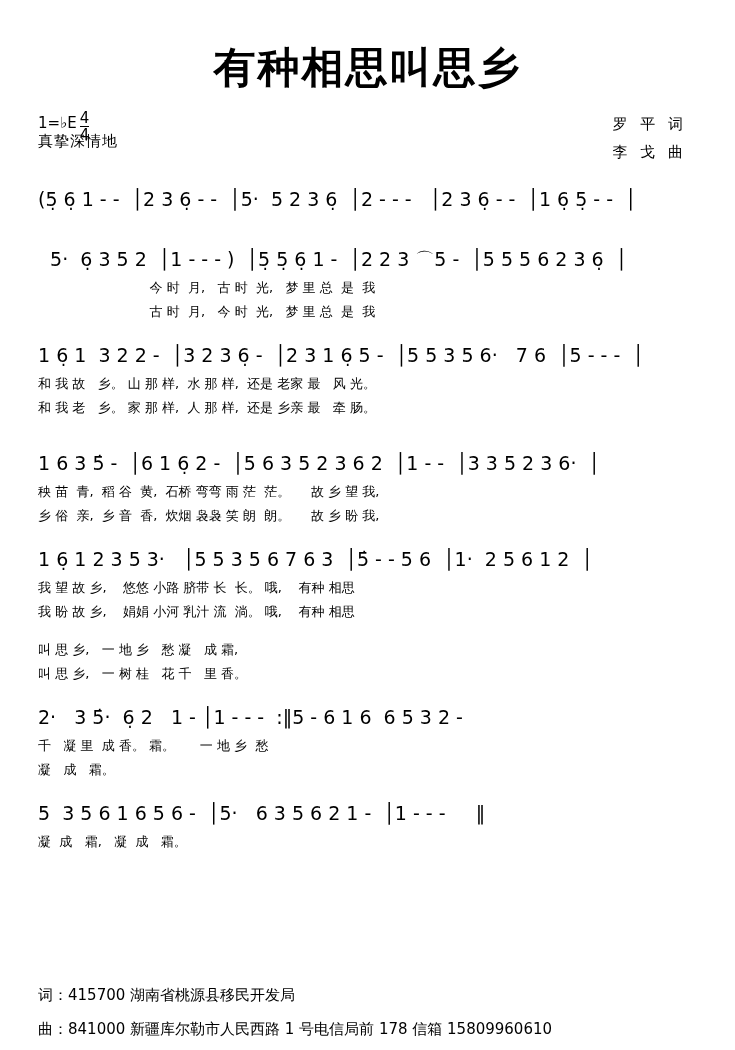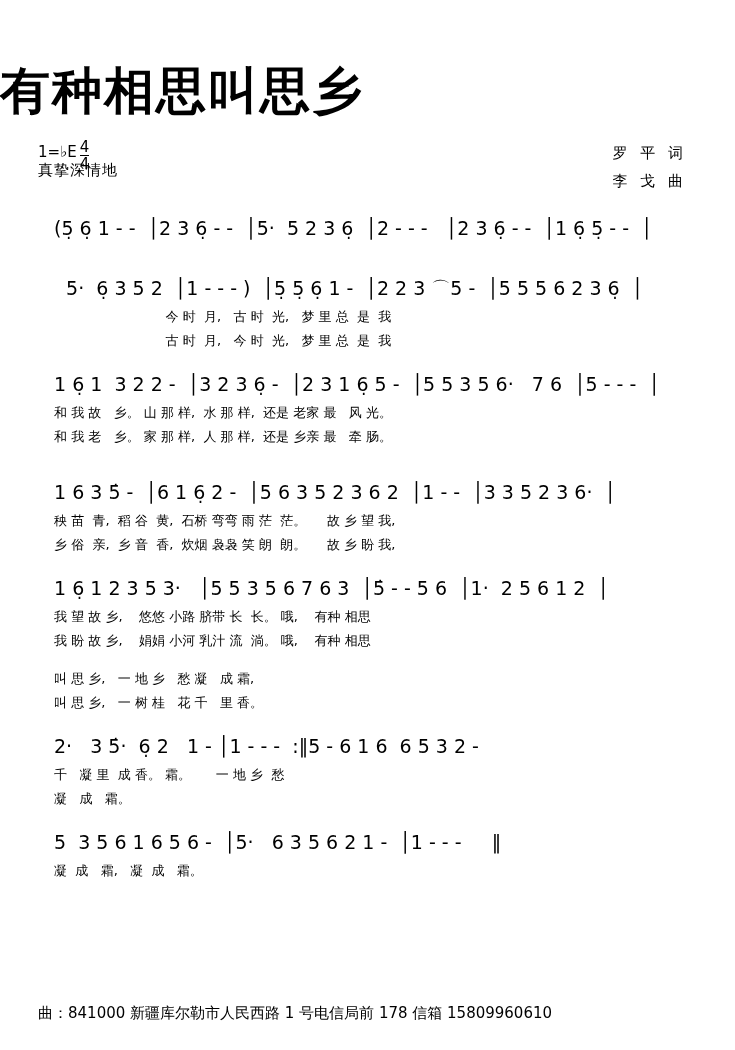--- a/index.html
+++ b/index.html
@@ -8,25 +8,25 @@
     background:#ffffff;
     font-family:"DejaVu Sans","Liberation Sans",sans-serif;
     color:#000;
     position:relative;
     overflow:hidden;
   }
   .page{position:relative;width:735px;height:1050px;}
 
   
   .title{
-    text-align:left;
-    font-size:50px;
+    text-align:center;
+    font-size:42px;
     font-weight:bold;
     letter-spacing:2px;
-    margin-top:58px;
+    margin-top:40px;
     font-family:"DejaVu Sans","Liberation Sans",sans-serif;
   }
 
   
   .meta{position:relative;height:72px;margin-top:10px;}
   .keysig{
     position:absolute;left:38px;top:8px;
     font-size:15px;
     display:flex;align-items:flex-start;
   }
@@ -47,21 +47,21 @@
   }
   .credits{
     position:absolute;right:48px;top:4px;
     text-align:left;
     font-size:15px;
     line-height:28px;
     letter-spacing:4px;
   }
 
   
-  .systems{margin-top:4px;padding-left:16px;}
+  .systems{margin-top:4px;}
   .sys{position:relative;margin:0 38px 0 38px;}
   .notes{
     font-size:19px;
     letter-spacing:0px;
     white-space:pre;
     font-family:"DejaVu Sans","Liberation Sans",sans-serif;
     line-height:34px;
     height:34px;
   }
   .lyric{
@@ -155,16 +155,17 @@
     <div class="gap"></div>
 
     <div class="sys">
       <div class="notes">5  3 5 6 1 6 5 6 -  │5·   6 3 5 6 2 1 -  │1 - - -     ‖</div>
       <div class="lyric">凝  成   霜,   凝  成   霜。</div>
     </div>
 
   </div>
 
   <div class="footer">
+    <div>词：415700 湖南省桃源县移民开发局</div>
     <div>曲：841000 新疆库尔勒市人民西路 1 号电信局前 178 信箱 15809960610</div>
   </div>
 
 </div>
 
 </body></html>

